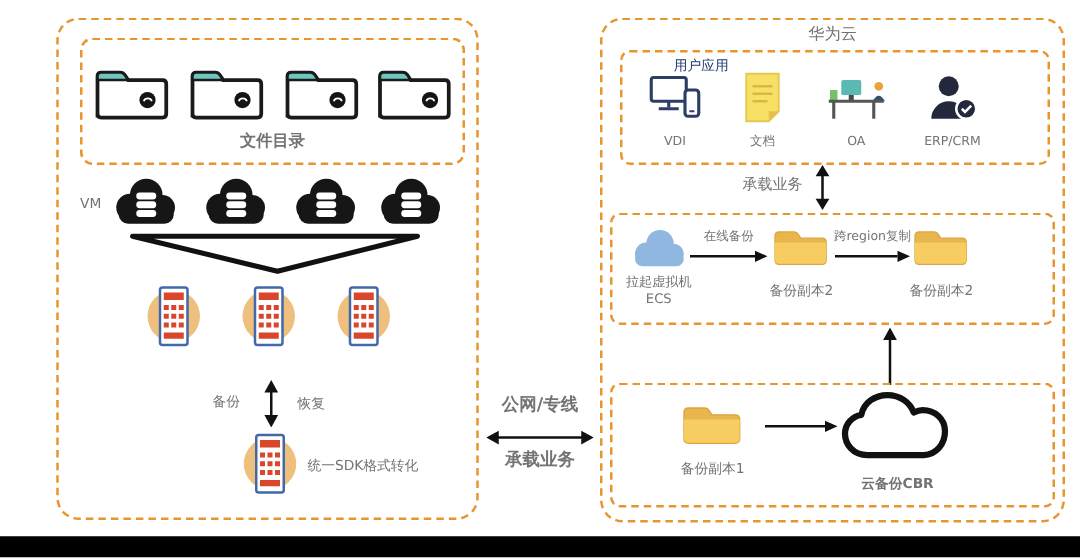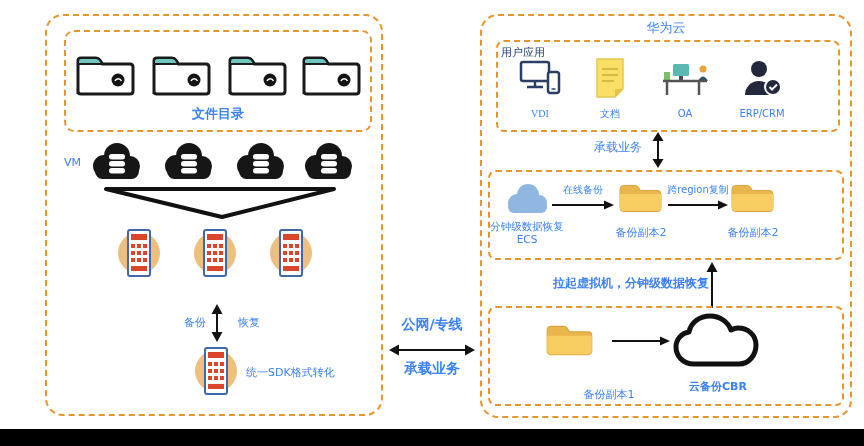--- a/index.html
+++ b/index.html
@@ -1,21 +1,21 @@
 <!DOCTYPE html>
 <html><head>
 <meta charset="utf-8">
 <style>
   html,body{margin:0;padding:0;}
   body{font-family:"DejaVu Sans","Liberation Sans",sans-serif;background:#f2f2f2;}
   .canvas{position:relative;width:864px;height:446px;background:#ffffff;overflow:hidden;}
   .abs{position:absolute;}
   .dashed-box{position:absolute;border:2px dashed #E6952F;box-sizing:border-box;background:transparent;}
   .r18{border-radius:18px;} .r10{border-radius:10px;} .r8{border-radius:8px;}
-  .lbl{position:absolute;color:#3b82f6;line-height:1.25;}
+  .lbl{position:absolute;color:#737373;line-height:1.25;}
   .ctr{text-align:center;}
   .bold{font-weight:bold;text-align:center;}
   .navy{color:#1F3A6E;}
   svg{display:block;}
   .bottom-bar{position:absolute;left:0;top:429px;width:864px;height:17px;background:#000;}
 </style>
 </head>
 <body>
 
 <div class="canvas">
@@ -165,21 +165,21 @@
   </div>
 
 
   <div class="abs" style="left:211px;top:304px;">
     <svg width="12" height="38" viewBox="0 0 12 38">
       <polygon points="0.5,10 6,0 11.5,10" fill="#111"></polygon>
       <line x1="6" y1="8" x2="6" y2="30" stroke="#111" stroke-width="2"></line>
       <polygon points="0.5,28 6,38 11.5,28" fill="#111"></polygon>
     </svg>
   </div>
-  <div class="lbl" style="left:170px;top:316px;width:36px;text-align:right;font-size:11px;font-family:Liberation Serif, serif;">备份</div>
+  <div class="lbl" style="left:170px;top:316px;width:36px;text-align:left;font-size:11px;font-family:Liberation Serif, serif;">备份</div>
   <div class="lbl" style="left:238px;top:316px;font-size:11px;">恢复</div>
 
   <div class="abs" style="left:193px;top:342px;">
     <svg width="46" height="58" viewBox="0 0 46 58">
       <circle cx="23" cy="29" r="21" fill="#EFC07D"></circle>
       <rect x="12" y="6" width="22" height="46" rx="2" fill="#fff" stroke="#4368A8" stroke-width="2"></rect>
       <rect x="15" y="10" width="16" height="6" fill="#D9462B"></rect>
       <rect x="15" y="20" width="4" height="4" fill="#D9462B"></rect>
         <rect x="21" y="20" width="4" height="4" fill="#D9462B"></rect>
         <rect x="27" y="20" width="4" height="4" fill="#D9462B"></rect>
@@ -201,32 +201,32 @@
       <line x1="8" y1="6" x2="78" y2="6" stroke="#111" stroke-width="2"></line>
       <polygon points="76,0.5 86,6 76,11.5" fill="#111"></polygon>
     </svg>
   </div>
   <div class="lbl ctr bold" style="left:388px;top:360px;width:88px;font-size:14px;">承载业务</div>
 
   <div class="dashed-box r18" style="left:480px;top:14px;width:372px;height:404px;"></div>
   <div class="lbl ctr" style="left:480px;top:20px;width:372px;font-size:13px;">华为云</div>
 
   <div class="dashed-box r8" style="left:496px;top:40px;width:344px;height:92px;"></div>
-  <div class="lbl navy" style="left:501px;top:46px;font-size:11px;">用户应用</div>
+  <div class="lbl navy" style="left:539px;top:46px;font-size:11px;">用户应用</div>
 
   <div class="abs" style="left:518px;top:58px;">
     <svg width="44" height="40" viewBox="0 0 44 40">
       <rect x="3" y="4" width="28" height="19" rx="2" fill="#fff" stroke="#2C3E66" stroke-width="2.5"></rect>
       <line x1="17" y1="23" x2="17" y2="28" stroke="#2C3E66" stroke-width="2.5"></line>
       <line x1="9" y1="29" x2="25" y2="29" stroke="#2C3E66" stroke-width="2.5"></line>
       <rect x="30" y="14" width="11" height="21" rx="2.5" fill="#fff" stroke="#2C3E66" stroke-width="2.5"></rect>
       <line x1="33.5" y1="31" x2="37.5" y2="31" stroke="#2C3E66" stroke-width="1.5"></line>
     </svg>
   </div>
-  <div class="lbl ctr" style="left:510px;top:108px;width:60px;font-size:10px;font-family:Liberation Serif, serif;">VDI</div>
+  <div class="lbl ctr" style="left:510px;top:108px;width:60px;font-size:10px;">VDI</div>
 
   <div class="abs" style="left:590px;top:56px;">
     <svg width="40" height="44" viewBox="0 0 40 44">
       <path d="M7 3 h26 v30 l-8 8 H7 Z" fill="#F8E066" stroke="#E3C94F" stroke-width="1.5"></path>
       <path d="M33 33 l-8 8 v-8 Z" fill="#E3C14B"></path>
       <line x1="12" y1="13" x2="28" y2="13" stroke="#D8B945" stroke-width="2"></line>
       <line x1="12" y1="19" x2="28" y2="19" stroke="#D8B945" stroke-width="2"></line>
       <line x1="12" y1="25" x2="24" y2="25" stroke="#D8B945" stroke-width="2"></line>
     </svg>
   </div>
@@ -269,21 +269,21 @@
 
   <div class="abs" style="left:504px;top:182px;">
     <svg width="46" height="34" viewBox="0 0 46 34">
       <circle cx="13" cy="21" r="9" fill="#8FB7E0"></circle>
       <circle cx="24" cy="13" r="11" fill="#8FB7E0"></circle>
       <circle cx="35" cy="21" r="8" fill="#8FB7E0"></circle>
       <rect x="4" y="19" width="39" height="12" rx="6" fill="#8FB7E0"></rect>
     </svg>
   </div>
   <div class="lbl ctr" style="left:490px;top:220px;width:74px;font-size:10.5px;">
-    <div>分钟级数据恢复</div>
+    <div>拉起虚拟机</div>
     <div>ECS</div>
   </div>
 
   <div class="lbl ctr" style="left:552px;top:184px;width:62px;font-size:10px;">在线备份</div>
   <div class="abs" style="left:552px;top:200px;">
     <svg width="62" height="10" viewBox="0 0 62 10">
       <line x1="0" y1="5" x2="52" y2="5" stroke="#111" stroke-width="2"></line>
       <polygon points="52,0.5 62,5 52,9.5" fill="#111"></polygon>
     </svg>
   </div>
@@ -305,37 +305,36 @@
   </div>
 
   <div class="abs" style="left:730px;top:180px;">
     <svg width="46" height="36" viewBox="0 0 46 36">
       <path d="M2 9 q0-3.5 3.5-3.5 h12 q2 0 3 1.8 l2 3.2 h17 q3.5 0 3.5 3.5 v14 q0 3.5-3.5 3.5 h-34 q-3.5 0-3.5-3.5 Z" fill="#E9B64E" stroke="#D9A53F" stroke-width="1"></path>
       <path d="M2 14 h41 v13.5 q0 3.5-3.5 3.5 h-34 q-3.5 0-3.5-3.5 Z" fill="#F7CC61"></path>
     </svg>
   </div>
   <div class="lbl ctr" style="left:722px;top:226px;width:62px;font-size:11px;">备份副本2</div>
 
-  <div class="lbl ctr bold" style="left:538px;top:276px;width:186px;font-size:12px;">拉起虚拟机，分钟级数据恢复</div>
   <div class="abs" style="left:706px;top:262px;">
     <svg width="12" height="46" viewBox="0 0 12 46">
       <polygon points="0.5,10 6,0 11.5,10" fill="#111"></polygon>
       <line x1="6" y1="8" x2="6" y2="46" stroke="#111" stroke-width="2"></line>
     </svg>
   </div>
 
   <div class="dashed-box r8" style="left:488px;top:306px;width:356px;height:100px;"></div>
 
   <div class="abs" style="left:545px;top:320px;">
     <svg width="50" height="40" viewBox="0 0 46 36">
       <path d="M2 9 q0-3.5 3.5-3.5 h12 q2 0 3 1.8 l2 3.2 h17 q3.5 0 3.5 3.5 v14 q0 3.5-3.5 3.5 h-34 q-3.5 0-3.5-3.5 Z" fill="#E9B64E" stroke="#D9A53F" stroke-width="1"></path>
       <path d="M2 14 h41 v13.5 q0 3.5-3.5 3.5 h-34 q-3.5 0-3.5-3.5 Z" fill="#F7CC61"></path>
     </svg>
   </div>
-  <div class="lbl ctr" style="left:538px;top:388px;width:64px;font-size:11px;margin-left:39px;">备份副本1</div>
+  <div class="lbl ctr" style="left:538px;top:368px;width:64px;font-size:11px;">备份副本1</div>
 
   <div class="abs" style="left:612px;top:336px;">
     <svg width="58" height="10" viewBox="0 0 58 10">
       <line x1="0" y1="5" x2="48" y2="5" stroke="#111" stroke-width="2"></line>
       <polygon points="48,0.5 58,5 48,9.5" fill="#111"></polygon>
     </svg>
   </div>
 
   <div class="abs" style="left:672px;top:312px;">
     <svg width="92" height="62" viewBox="0 0 92 62">

